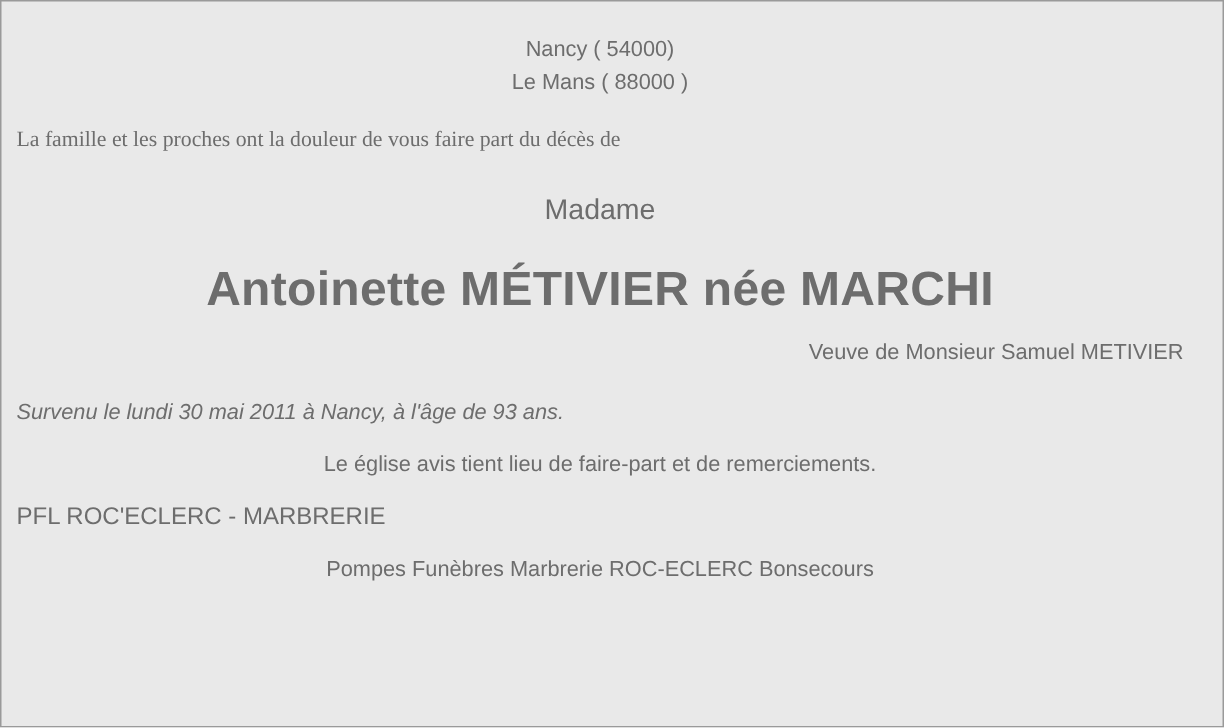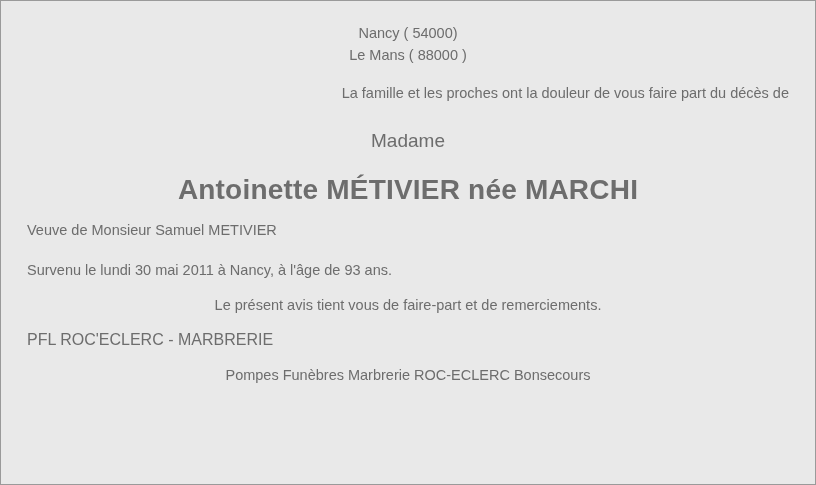--- a/index.html
+++ b/index.html
@@ -12,60 +12,61 @@
     height: 485px;
     font-family: "Liberation Sans", sans-serif;
   }
   .notice {
     box-sizing: border-box;
     width: 816px;
     height: 485px;
     background: #e9e9e9;
     border: 1px solid #9a9a9a;
     color: #6d6d6d;
-    padding: 22px 26px 10px 26px;
+    padding: 22px 26px 10px 10px;
     position: relative;
   }
   .line {
     font-size: 14.5px;
     line-height: 1.45;
   }
-  .left { text-align: right; }
+  .left { text-align: left; font-family: Liberation Serif, serif; }
 
   .city-block {
     text-align: center;
     font-size: 14.5px;
     line-height: 1.5;
     margin-bottom: 16px;
   }
   .intro {
     font-size: 14.5px;
     margin-bottom: 26px;
   }
   .title-madame {
     text-align: center;
     font-size: 19px;
     margin-bottom: 22px;
   }
   .name {
     text-align: center;
-    font-size: 28px;
+    font-size: 32px;
     font-weight: bold;
     letter-spacing: 0.2px;
     margin-bottom: 16px;
   }
   .spouse {
-    text-align: left;
+    text-align: right;
     font-size: 14.5px;
     margin-bottom: 22px;
   }
   .para {
     font-size: 14.5px;
     margin-bottom: 16px;
     line-height: 1.45;
+    font-style: italic;
   }
   .para.tight {
     margin-bottom: 16px;
   }
   .avis {
     text-align: center;
     font-size: 14.5px;
     margin-bottom: 18px;
   }
   .pfl {
@@ -92,19 +93,19 @@
   <div class="title-madame">Madame</div>
 
   <div class="name">Antoinette MÉTIVIER née MARCHI</div>
 
   <div class="spouse">Veuve de Monsieur Samuel METIVIER</div>
 
   <div class="para">Survenu le lundi 30 mai 2011 à Nancy, à l'âge de 93 ans.</div>
 
 
 
-  <div class="avis">Le présent avis tient vous de faire-part et de remerciements.</div>
+  <div class="avis">Le église avis tient lieu de faire-part et de remerciements.</div>
 
   <div class="pfl">PFL ROC'ECLERC - MARBRERIE</div>
 
   <div class="pompes">Pompes Funèbres Marbrerie ROC-ECLERC Bonsecours</div>
 
 </div>
 
 </body></html>

